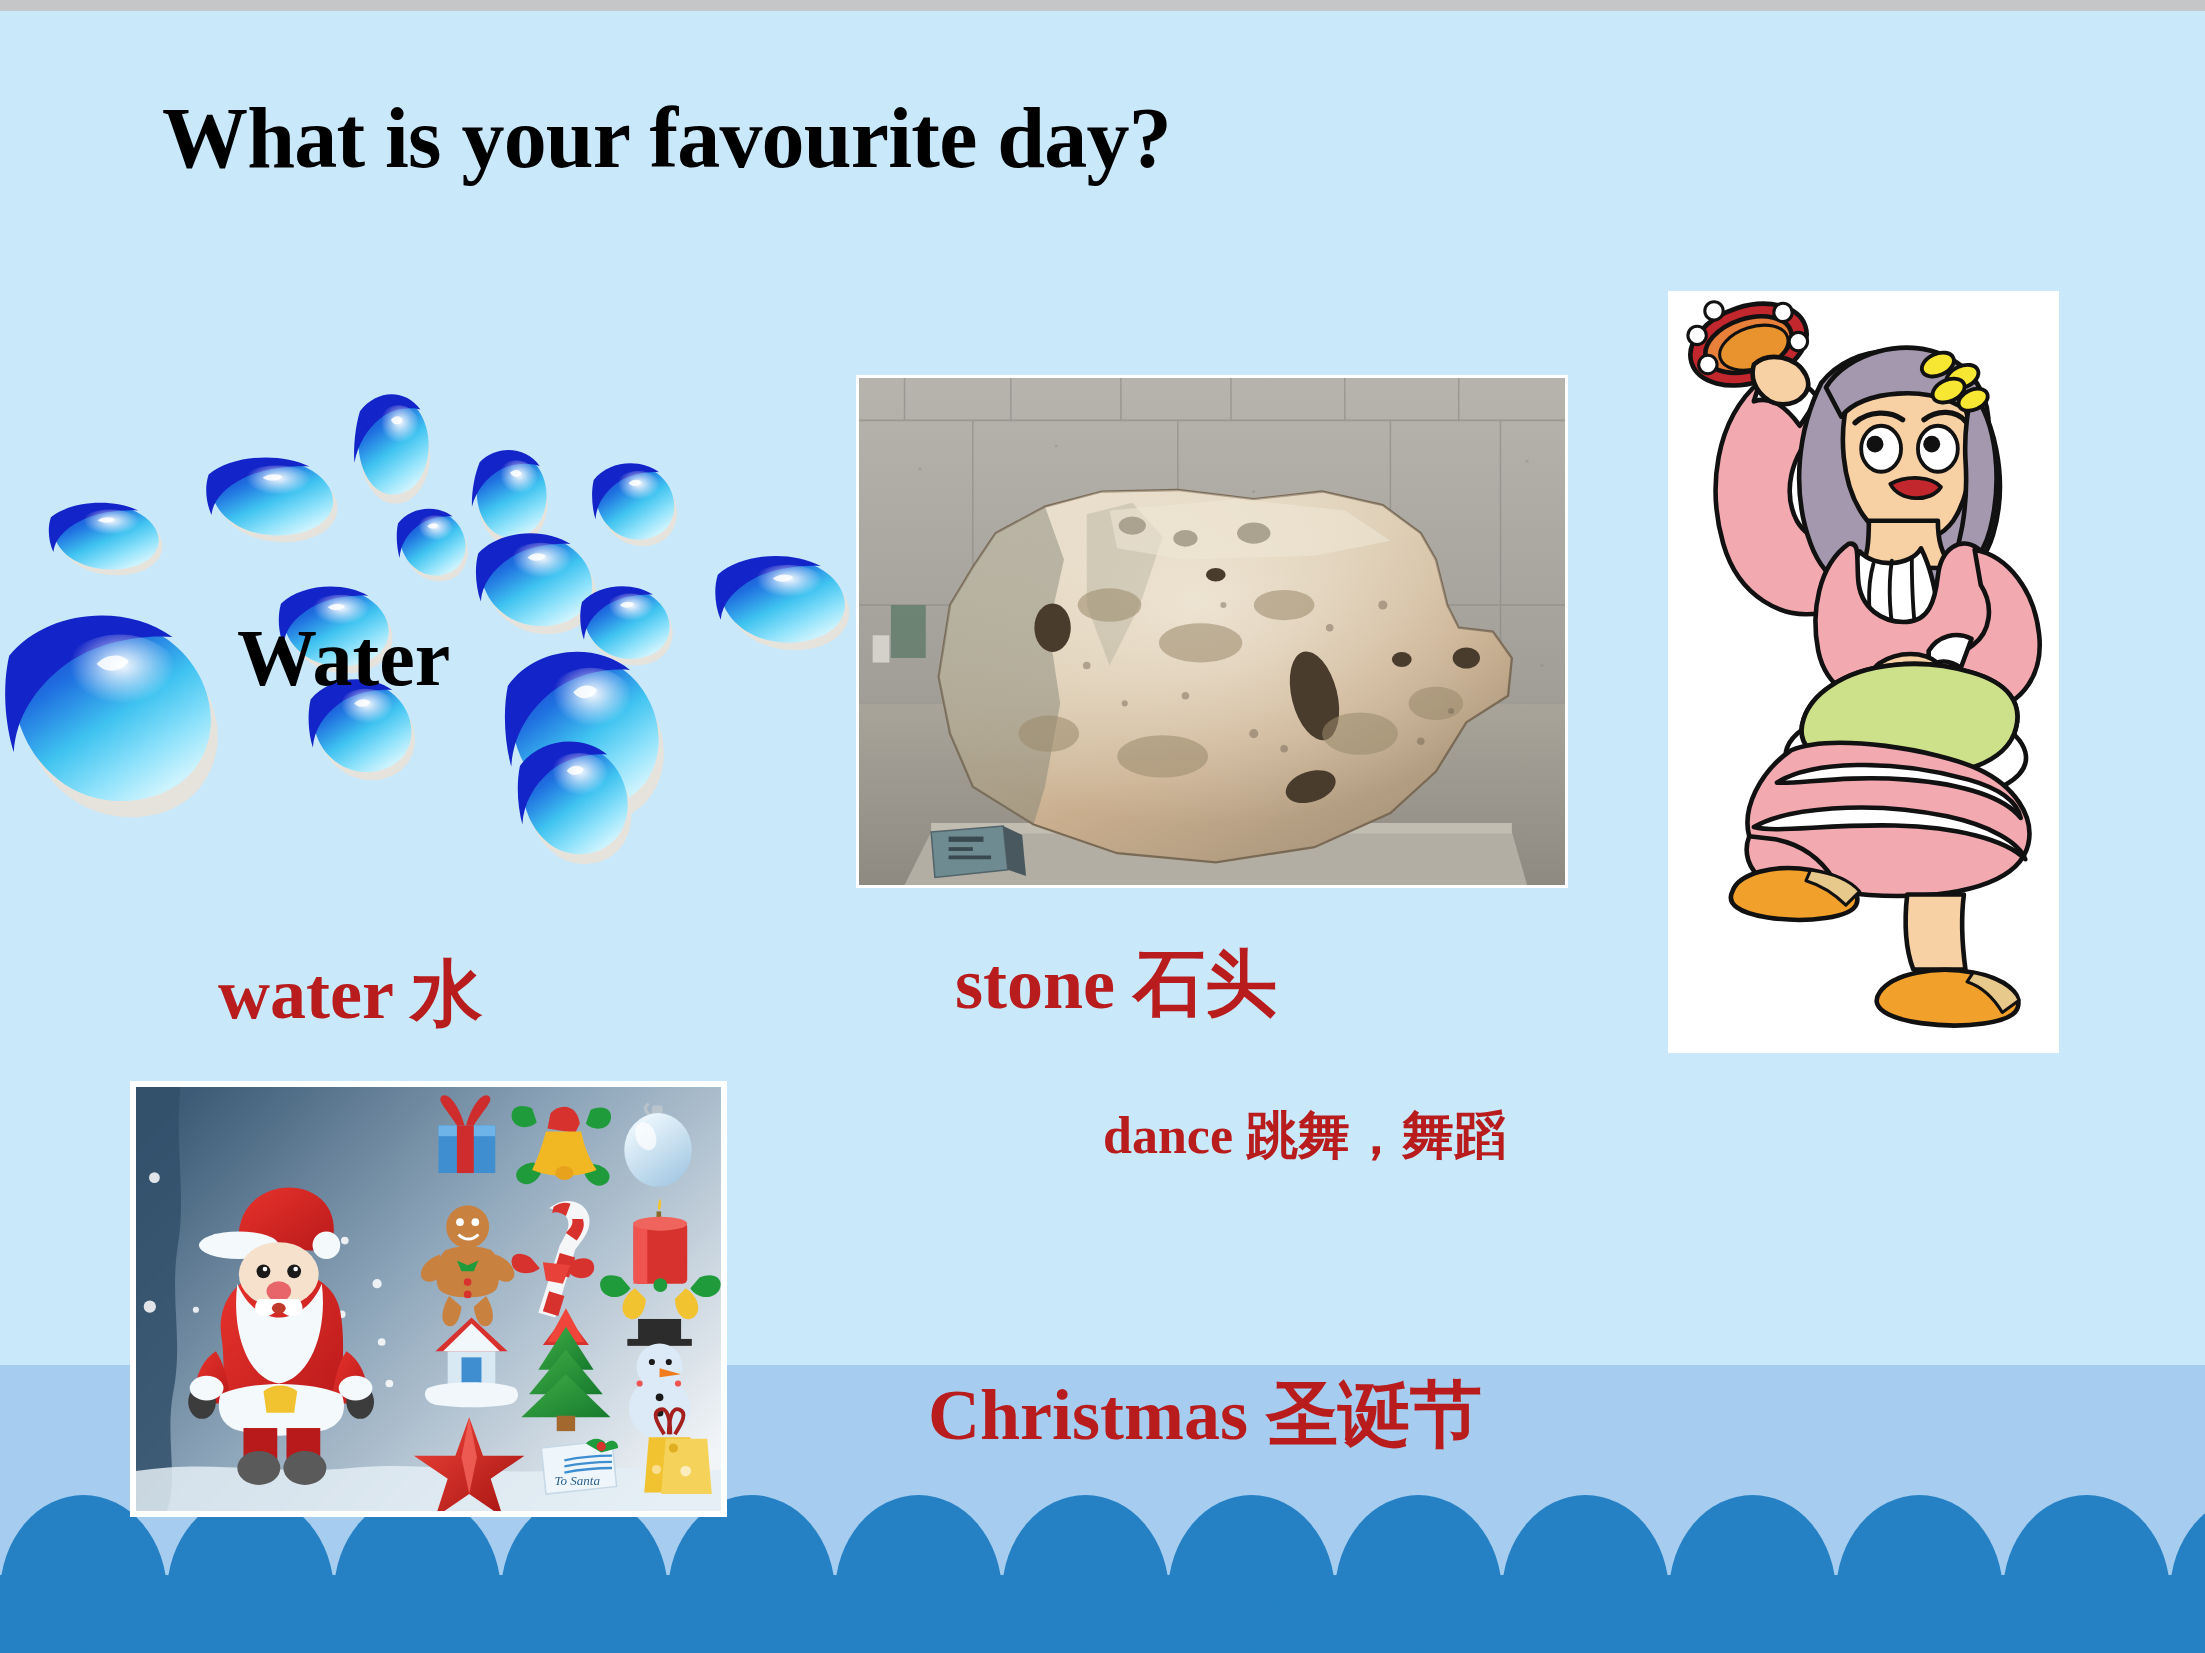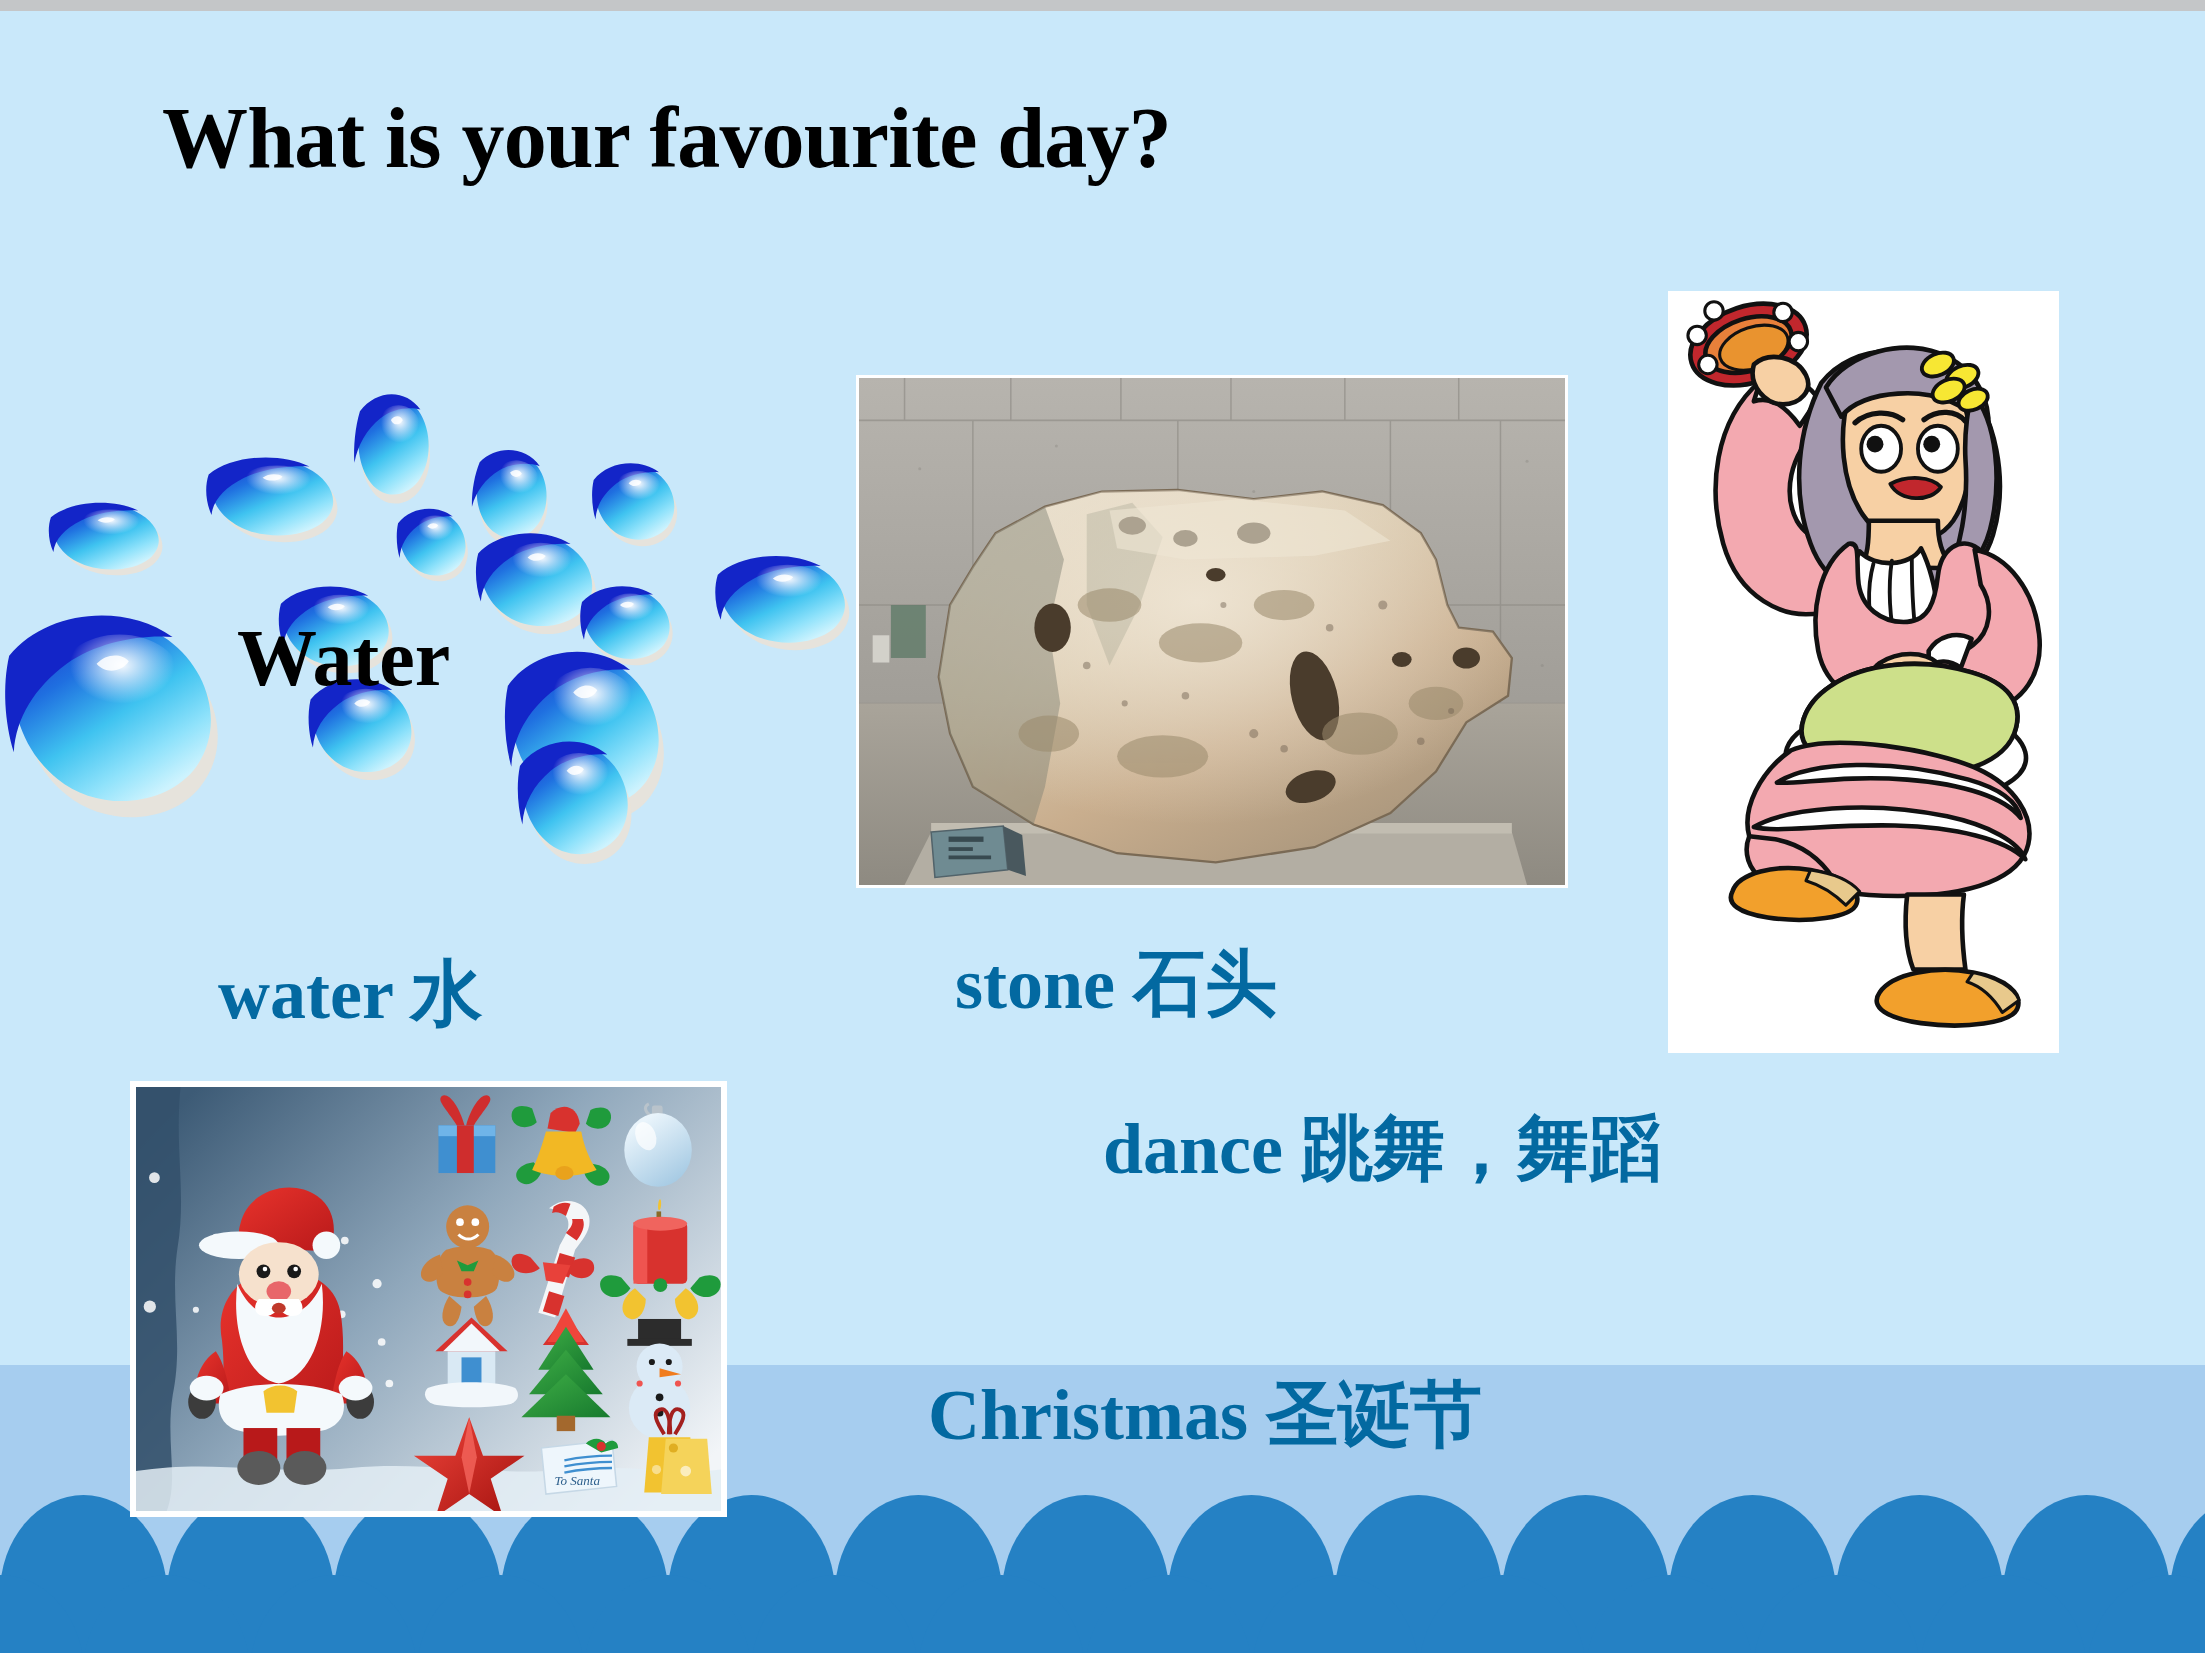--- a/index.html
+++ b/index.html
@@ -42,26 +42,26 @@
     font-family:"Liberation Serif", serif;
     text-align:center;
   }
 
   
   .drop{position:absolute;}
   .drop svg{display:block;overflow:visible;}
 
   
   .cap{
-    position:absolute;color:#0369a1;font-weight:bold;
+    position:absolute;color:#b91c1c;font-weight:bold;
     font-family:"Liberation Serif", serif;white-space:nowrap;
   }
   .cap-water{left:218px;top:946px;font-size:72px;}
   .cap-stone{left:955px;top:936px;font-size:72px;}
-  .cap-dance{left:1103px;top:1101px;font-size:72px;}
+  .cap-dance{left:1103px;top:1101px;font-size:52px;}
   .cap-christmas{left:928px;top:1367px;font-size:72px;}
 
   
   .pic{position:absolute;box-sizing:border-box;overflow:hidden;background:#fef9c3;}
   .pic-stone{left:856px;top:375px;width:712px;height:513px;border:3.8px solid #fff;}
   .pic-dance{left:1668px;top:291px;width:391px;height:762px;background:#fff;}
   .pic-xmas{left:130px;top:1081px;width:597px;height:436px;border:6.9px solid #fff;}
 
   .pic svg{display:block;width:100%;height:100%;}
 </style>

